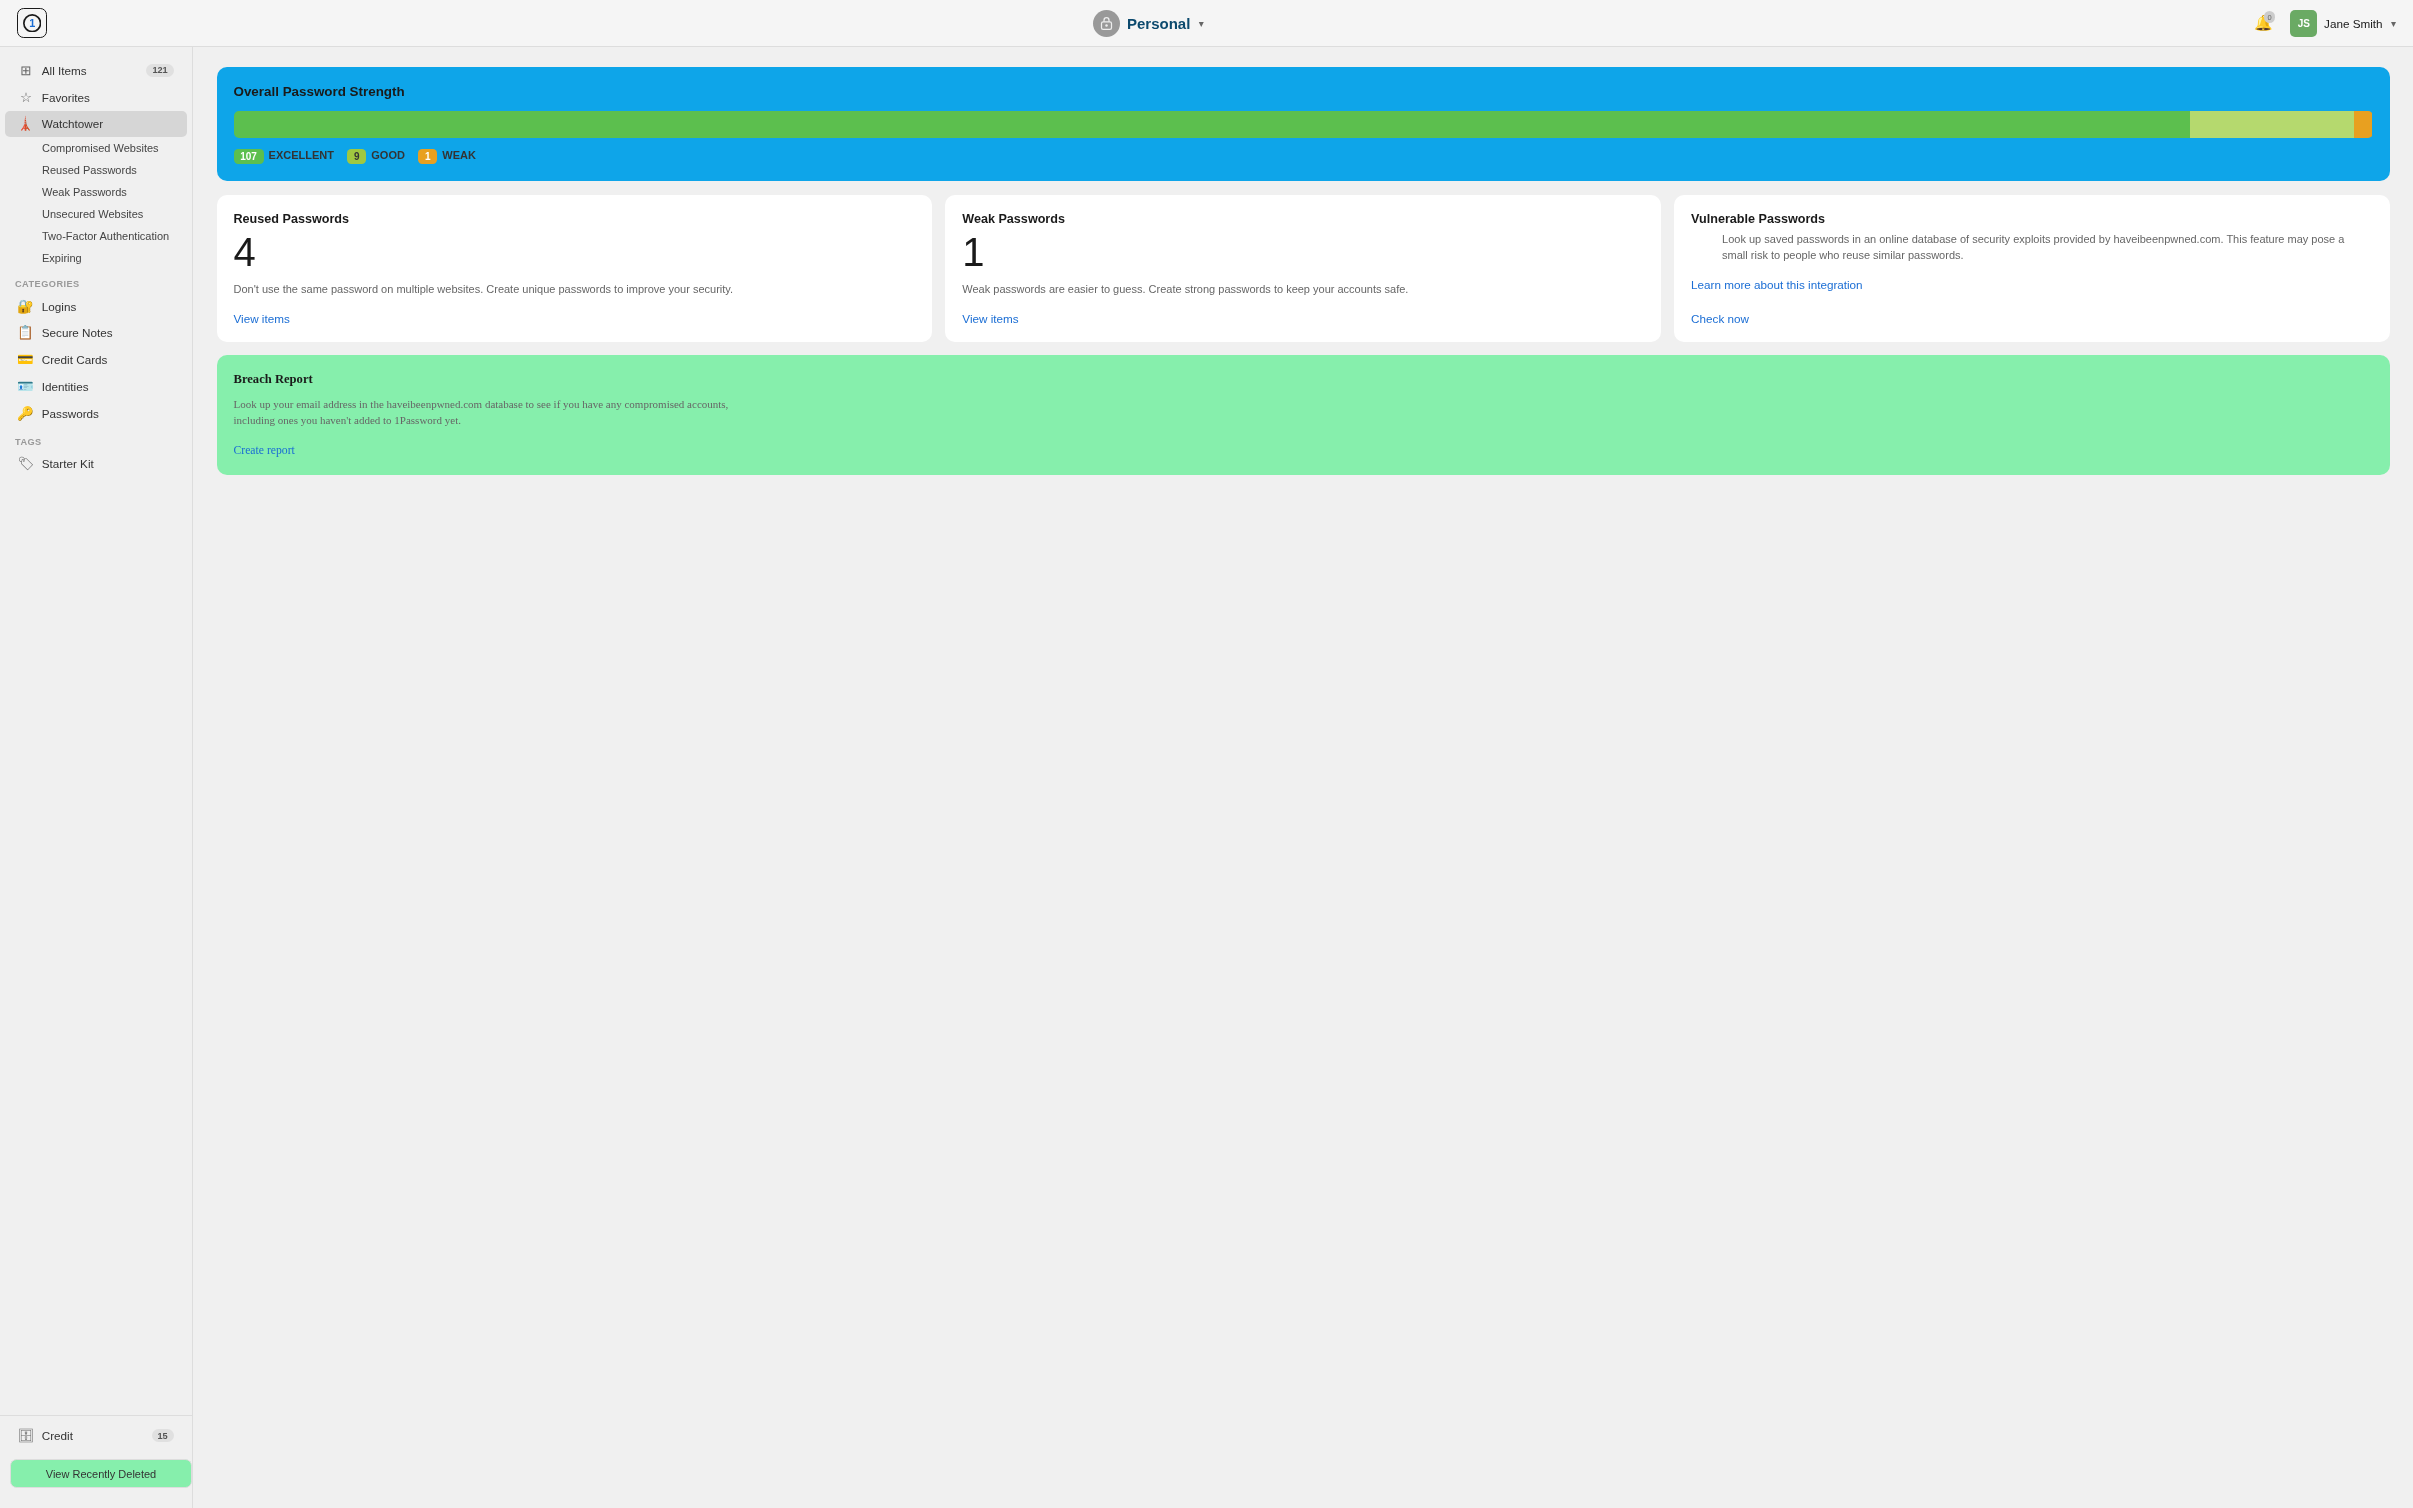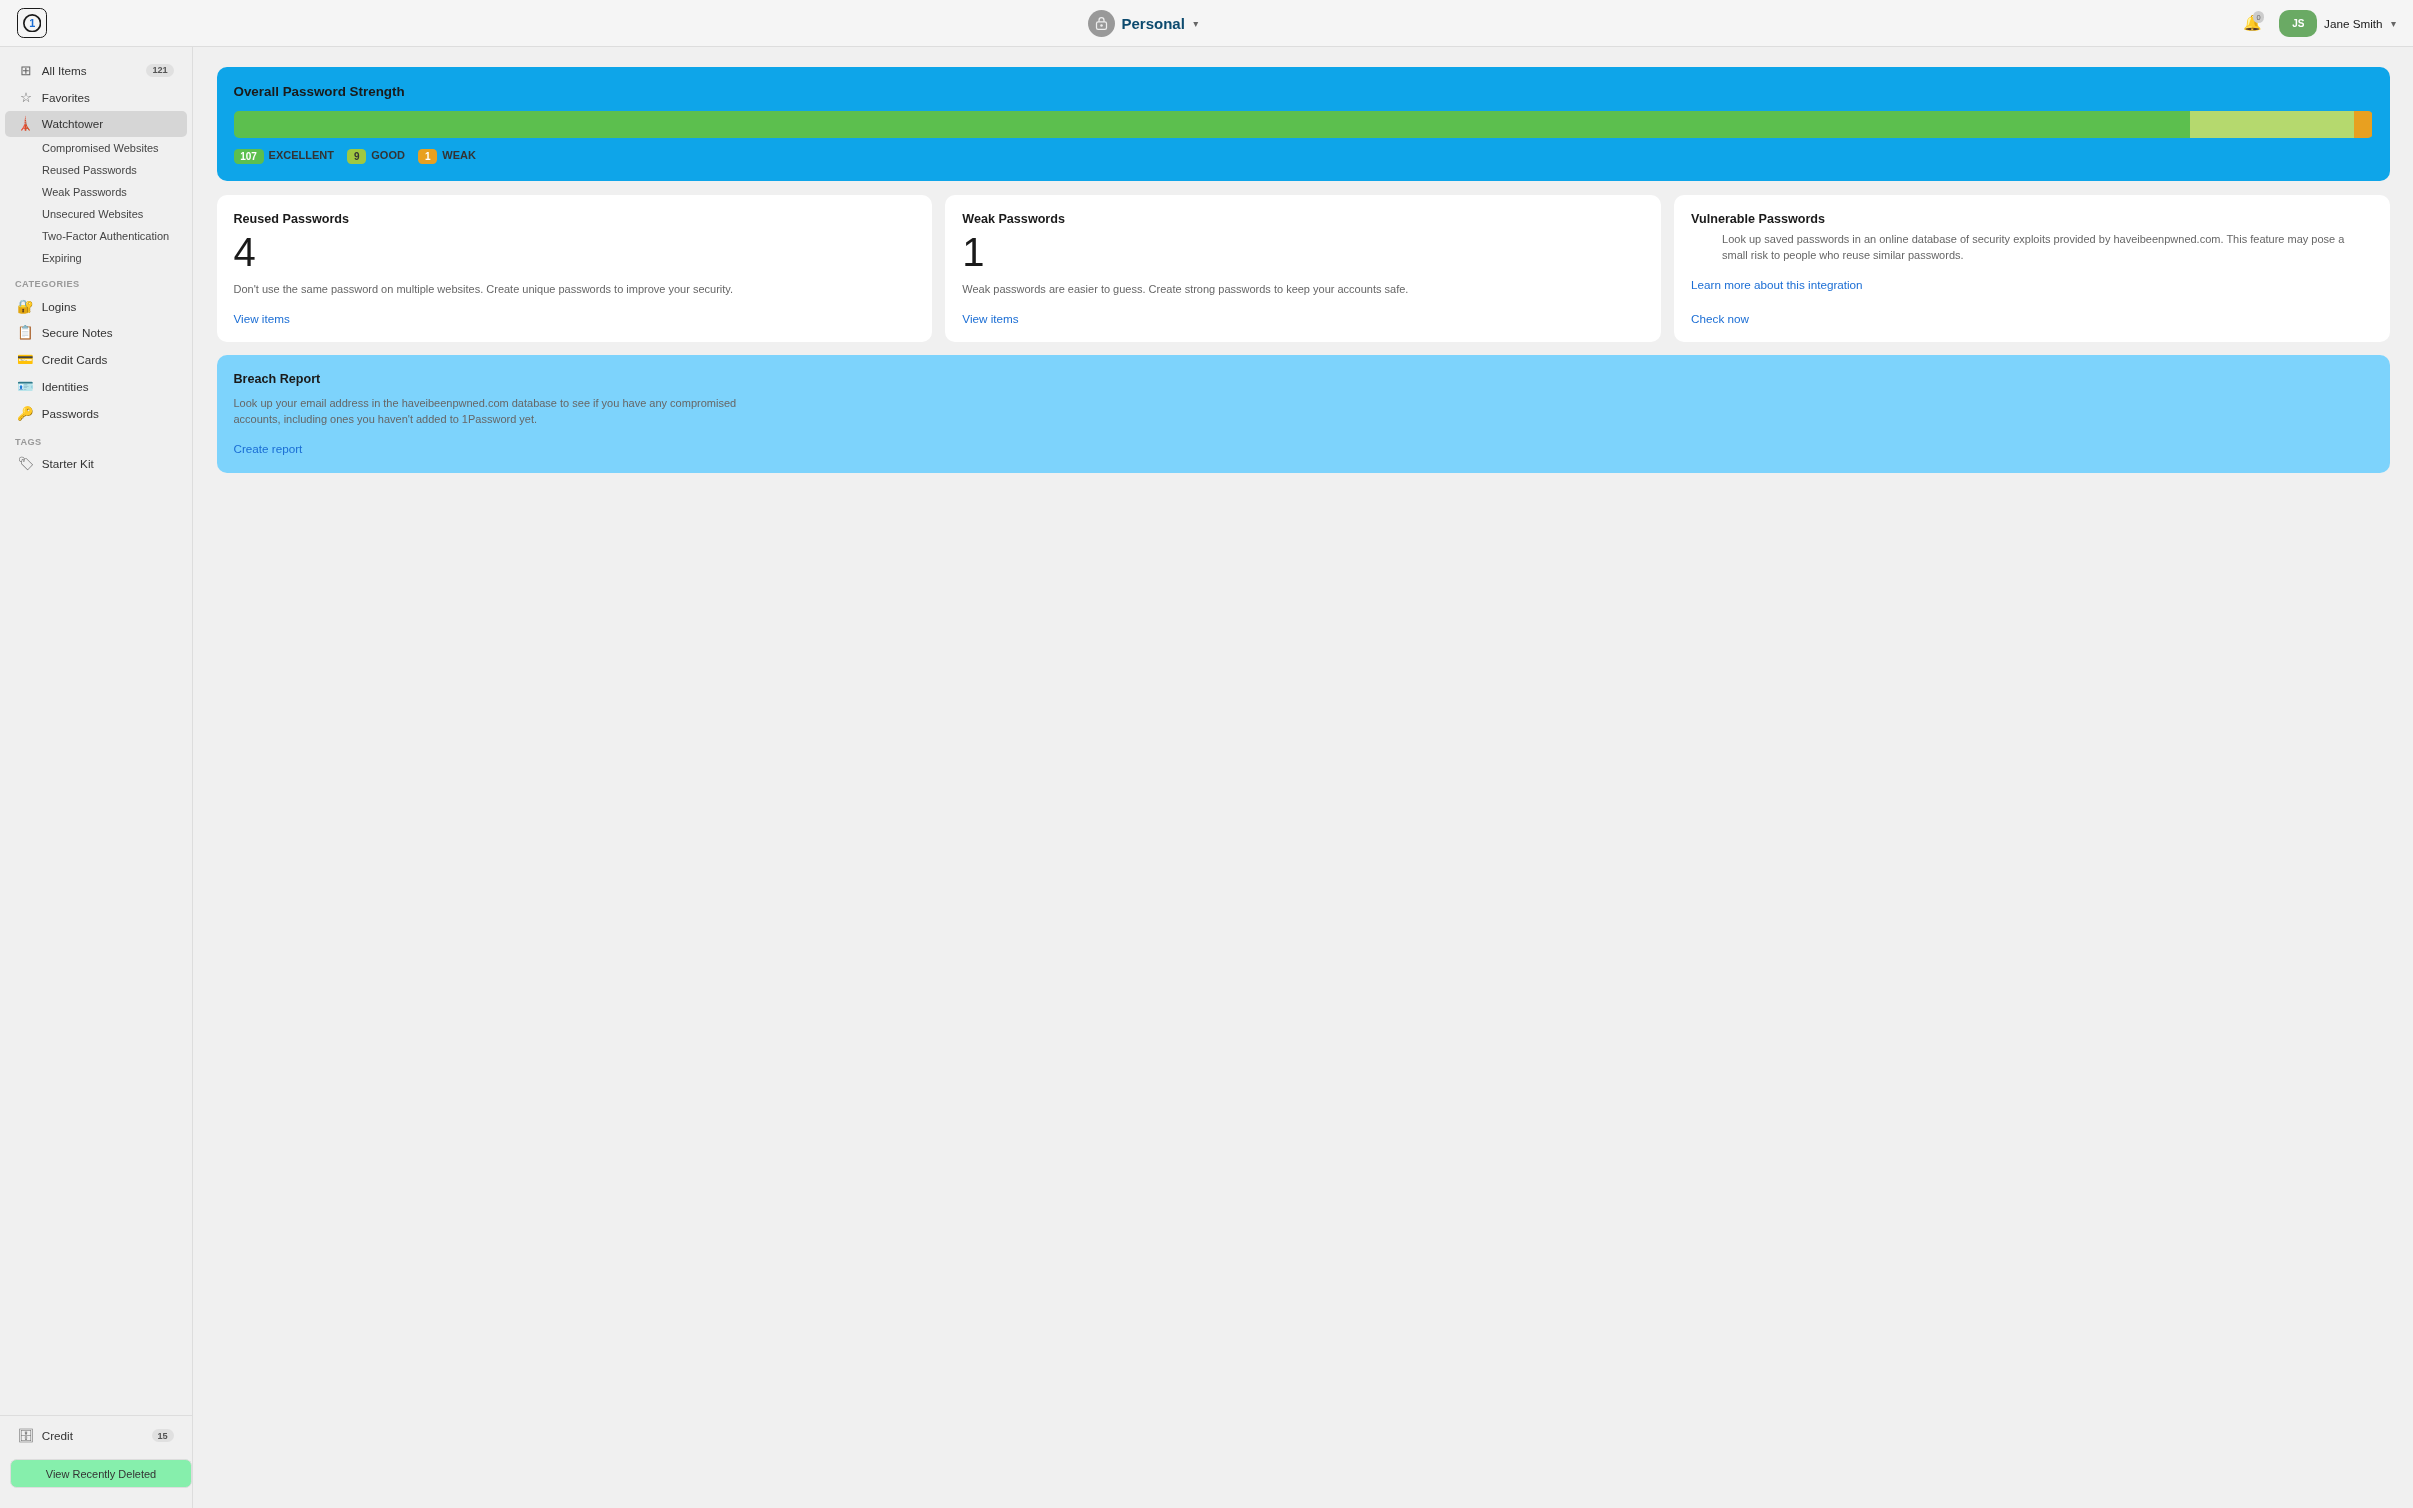--- a/index.html
+++ b/index.html
@@ -45,21 +45,21 @@
       position: absolute; top: 1.7px; right: 1.7px;
       background: #ccc; color: #666; font-size: 7.5px;
       border-radius: 50%; width: 11.7px; height: 11.7px;
       display: flex; align-items: center; justify-content: center;
     }
     .user-btn {
       display: flex; align-items: center; gap: 6.7px; cursor: pointer;
       background: none; border: none;
     }
     .avatar {
-      width: 38px; height: 27px; border-radius: 10px;
+      width: 27px; height: 27px; border-radius: 5px;
       background: #6aaa64; color: white;
       display: flex; align-items: center; justify-content: center;
       font-size: 10px; font-weight: 700;
     }
     .user-name { font-size: 11.7px; color: #1a1a1a; font-weight: 500; }
 
     
     .app-body { display: flex; flex: 1; overflow: hidden; }
 
     
@@ -147,21 +147,21 @@
     
     .cards-grid { display: grid; grid-template-columns: 1fr 1fr 1fr; gap: 13.4px; margin-bottom: 13.4px; }
 
     .card-small { background: white; border-radius: 10px; padding: 17px; display: flex; flex-direction: column; justify-content: space-between; }
     .card-label { font-size: 12.6px; font-weight: 600; color: #1a1a1a; margin-bottom: 6.7px; }
     .card-number { font-size: 40px; font-weight: 500; color: #1a1a1a; margin-bottom: 10px; line-height: 1; }
     .card-desc { font-size: 11px; color: #666; line-height: 1.45; margin-bottom: 13.4px; flex: 1; }
     .card-link { font-size: 11.7px; color: #1a6dd4; cursor: pointer; text-decoration: none; font-weight: 500; }
 
     
-    .breach-card { background: #7dd3fc; border-radius: 10px; padding: 17px; }
+    .breach-card { background: #86efac; border-radius: 10px; padding: 17px; font-family: Liberation Serif, serif; }
     .breach-title { font-size: 12.6px; font-weight: 600; color: #1a1a1a; margin-bottom: 8.4px; }
     .breach-desc { font-size: 11px; color: #666; line-height: 1.5; margin-bottom: 13.4px; max-width: 503px; }
 
     
     .view-deleted-btn {
       display: block;
       width: calc(100% - 10px);
       margin: 10px;
       padding: 7.5px 13.4px;
       background: #86efac;

